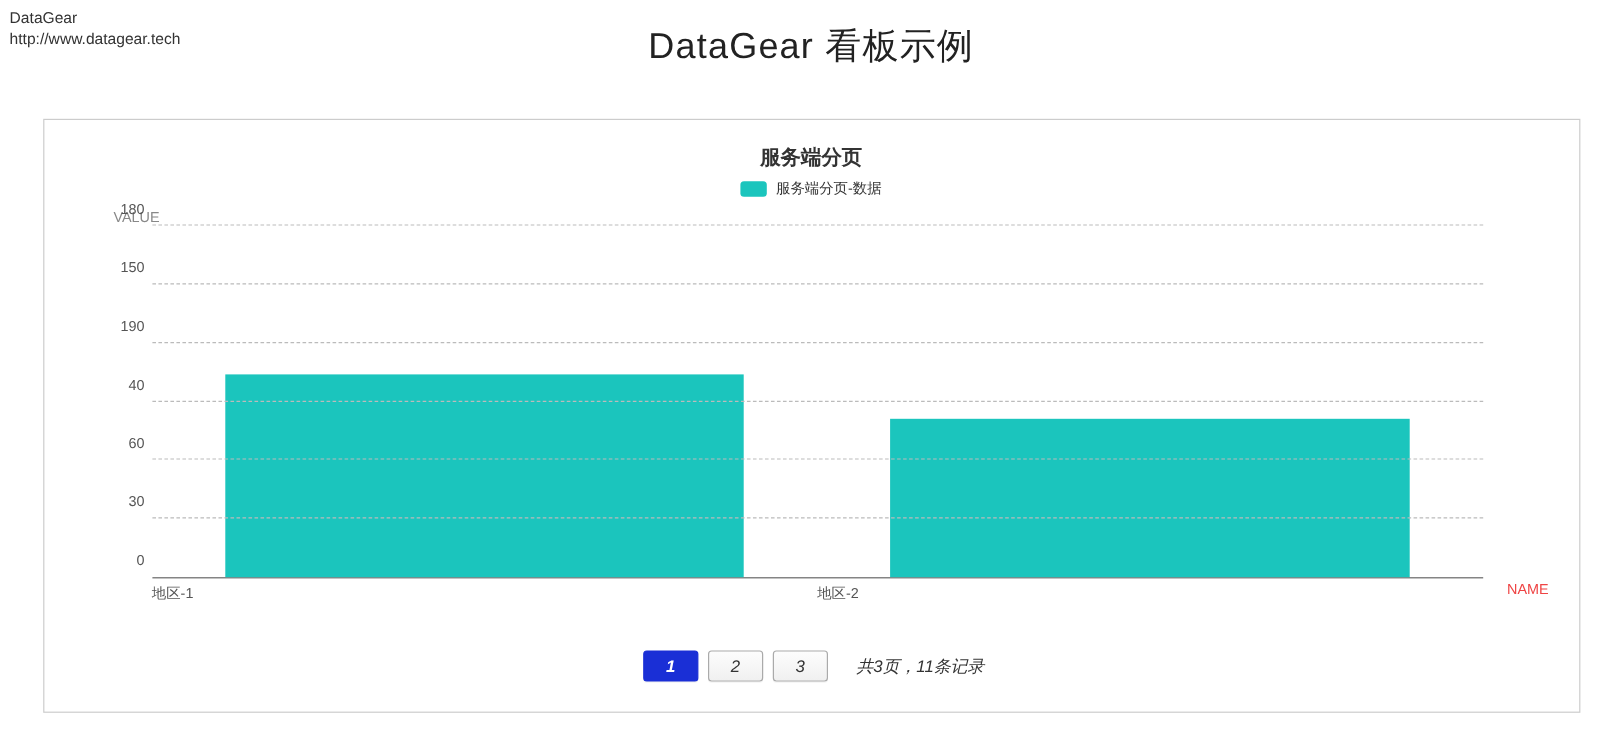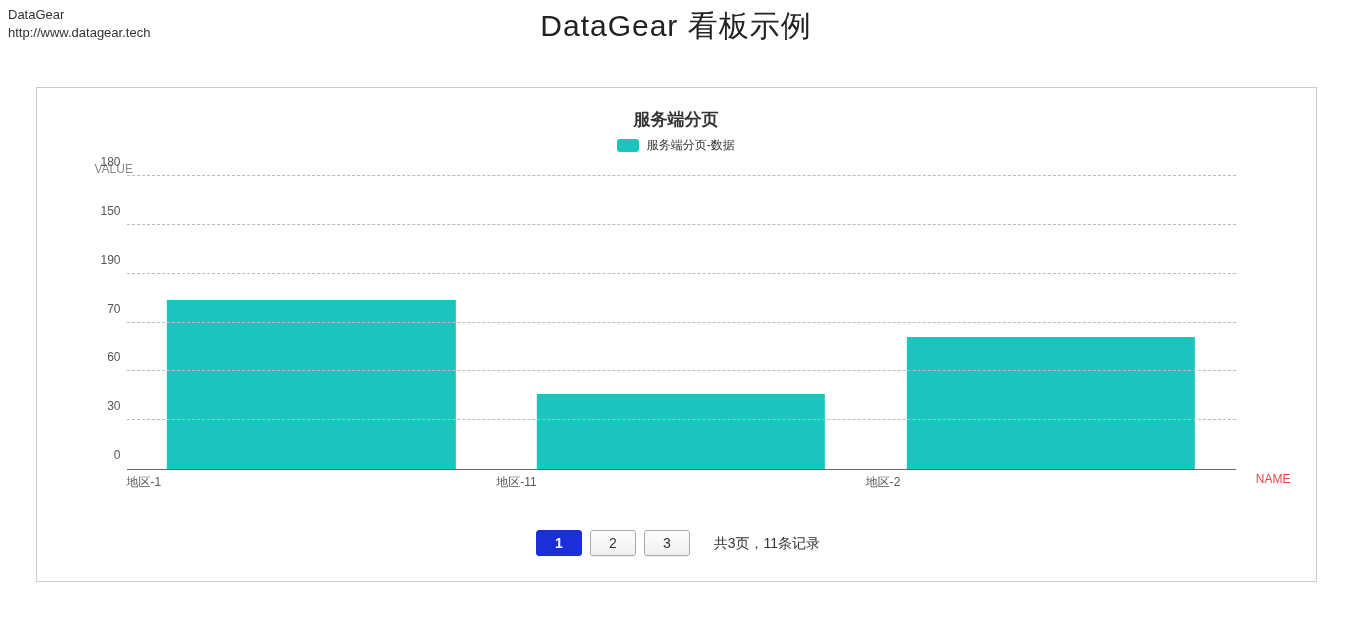--- a/index.html
+++ b/index.html
@@ -16,21 +16,21 @@
     left: 8px;
     font-size: 13px;
     color: #333;
     line-height: 1.4;
   }
   .page-title {
     text-align: center;
     font-size: 30px;
     font-weight: 500;
     color: #222;
-    padding-top: 6px;
+    padding-top: 18px;
     letter-spacing: 1px;
   }
   .panel {
     width: 1281px;
     margin: 40px auto 20px auto;
     border: 1px solid #ccc;
     padding: 20px 10px 25px 10px;
     background: #fff;
   }
   .chart-title {
@@ -121,20 +121,21 @@
     bottom: -22px;
     left: 0; right: 0;
     text-align: left;
     font-size: 12px;
     color: #555;
   }
   .pager {
     text-align: center;
     margin-top: 36px;
     font-size: 14px;
+    font-style: italic;
   }
   .pg-btn {
     display: inline-block;
     min-width: 46px;
     padding: 4px 0;
     text-align: center;
     border: 1px solid #aaa;
     border-radius: 3px;
     margin: 0 4px;
     background: linear-gradient(#fdfdfd,#f0f0f0);
@@ -173,37 +174,33 @@
   </div>
 
   <div class="chart-area">
     <div class="ylabel">VALUE</div>
     <div class="xlabel">NAME</div>
     <div class="plot" id="plot">
       <div class="bars" id="bars">
           <div class="barcol">
             <div class="bar" style="height: 57.7778%; background: rgb(27, 197, 189);"></div>
             <div class="xtick">地区-1</div>
-          </div>
-          <div class="barcol">
-            <div class="bar" style="height: 25.5556%; background: rgb(27, 197, 189);"></div>
-            <div class="xtick">地区-11</div>
           </div>
           <div class="barcol">
             <div class="bar" style="height: 45%; background: rgb(27, 197, 189);"></div>
             <div class="xtick">地区-2</div>
           </div>
         </div>
     <div class="ytick" style="bottom: 0%;">0</div>
         <div class="gridline" style="bottom: 16.6667%;"></div>
         <div class="ytick" style="bottom: 16.6667%;">30</div>
         <div class="gridline" style="bottom: 33.3333%;"></div>
         <div class="ytick" style="bottom: 33.3333%;">60</div>
         <div class="gridline" style="bottom: 50%;"></div>
-        <div class="ytick" style="bottom: 50%;">70</div>
+        <div class="ytick" style="bottom: 50%;">40</div>
         <div class="gridline" style="bottom: 66.6667%;"></div>
         <div class="ytick" style="bottom: 66.6667%;">190</div>
         <div class="gridline" style="bottom: 83.3333%;"></div>
         <div class="ytick" style="bottom: 83.3333%;">150</div>
         <div class="gridline" style="bottom: 100%;"></div>
         <div class="ytick" style="bottom: 100%;">180</div>
       </div>
   </div>
 
   <div class="pager">

